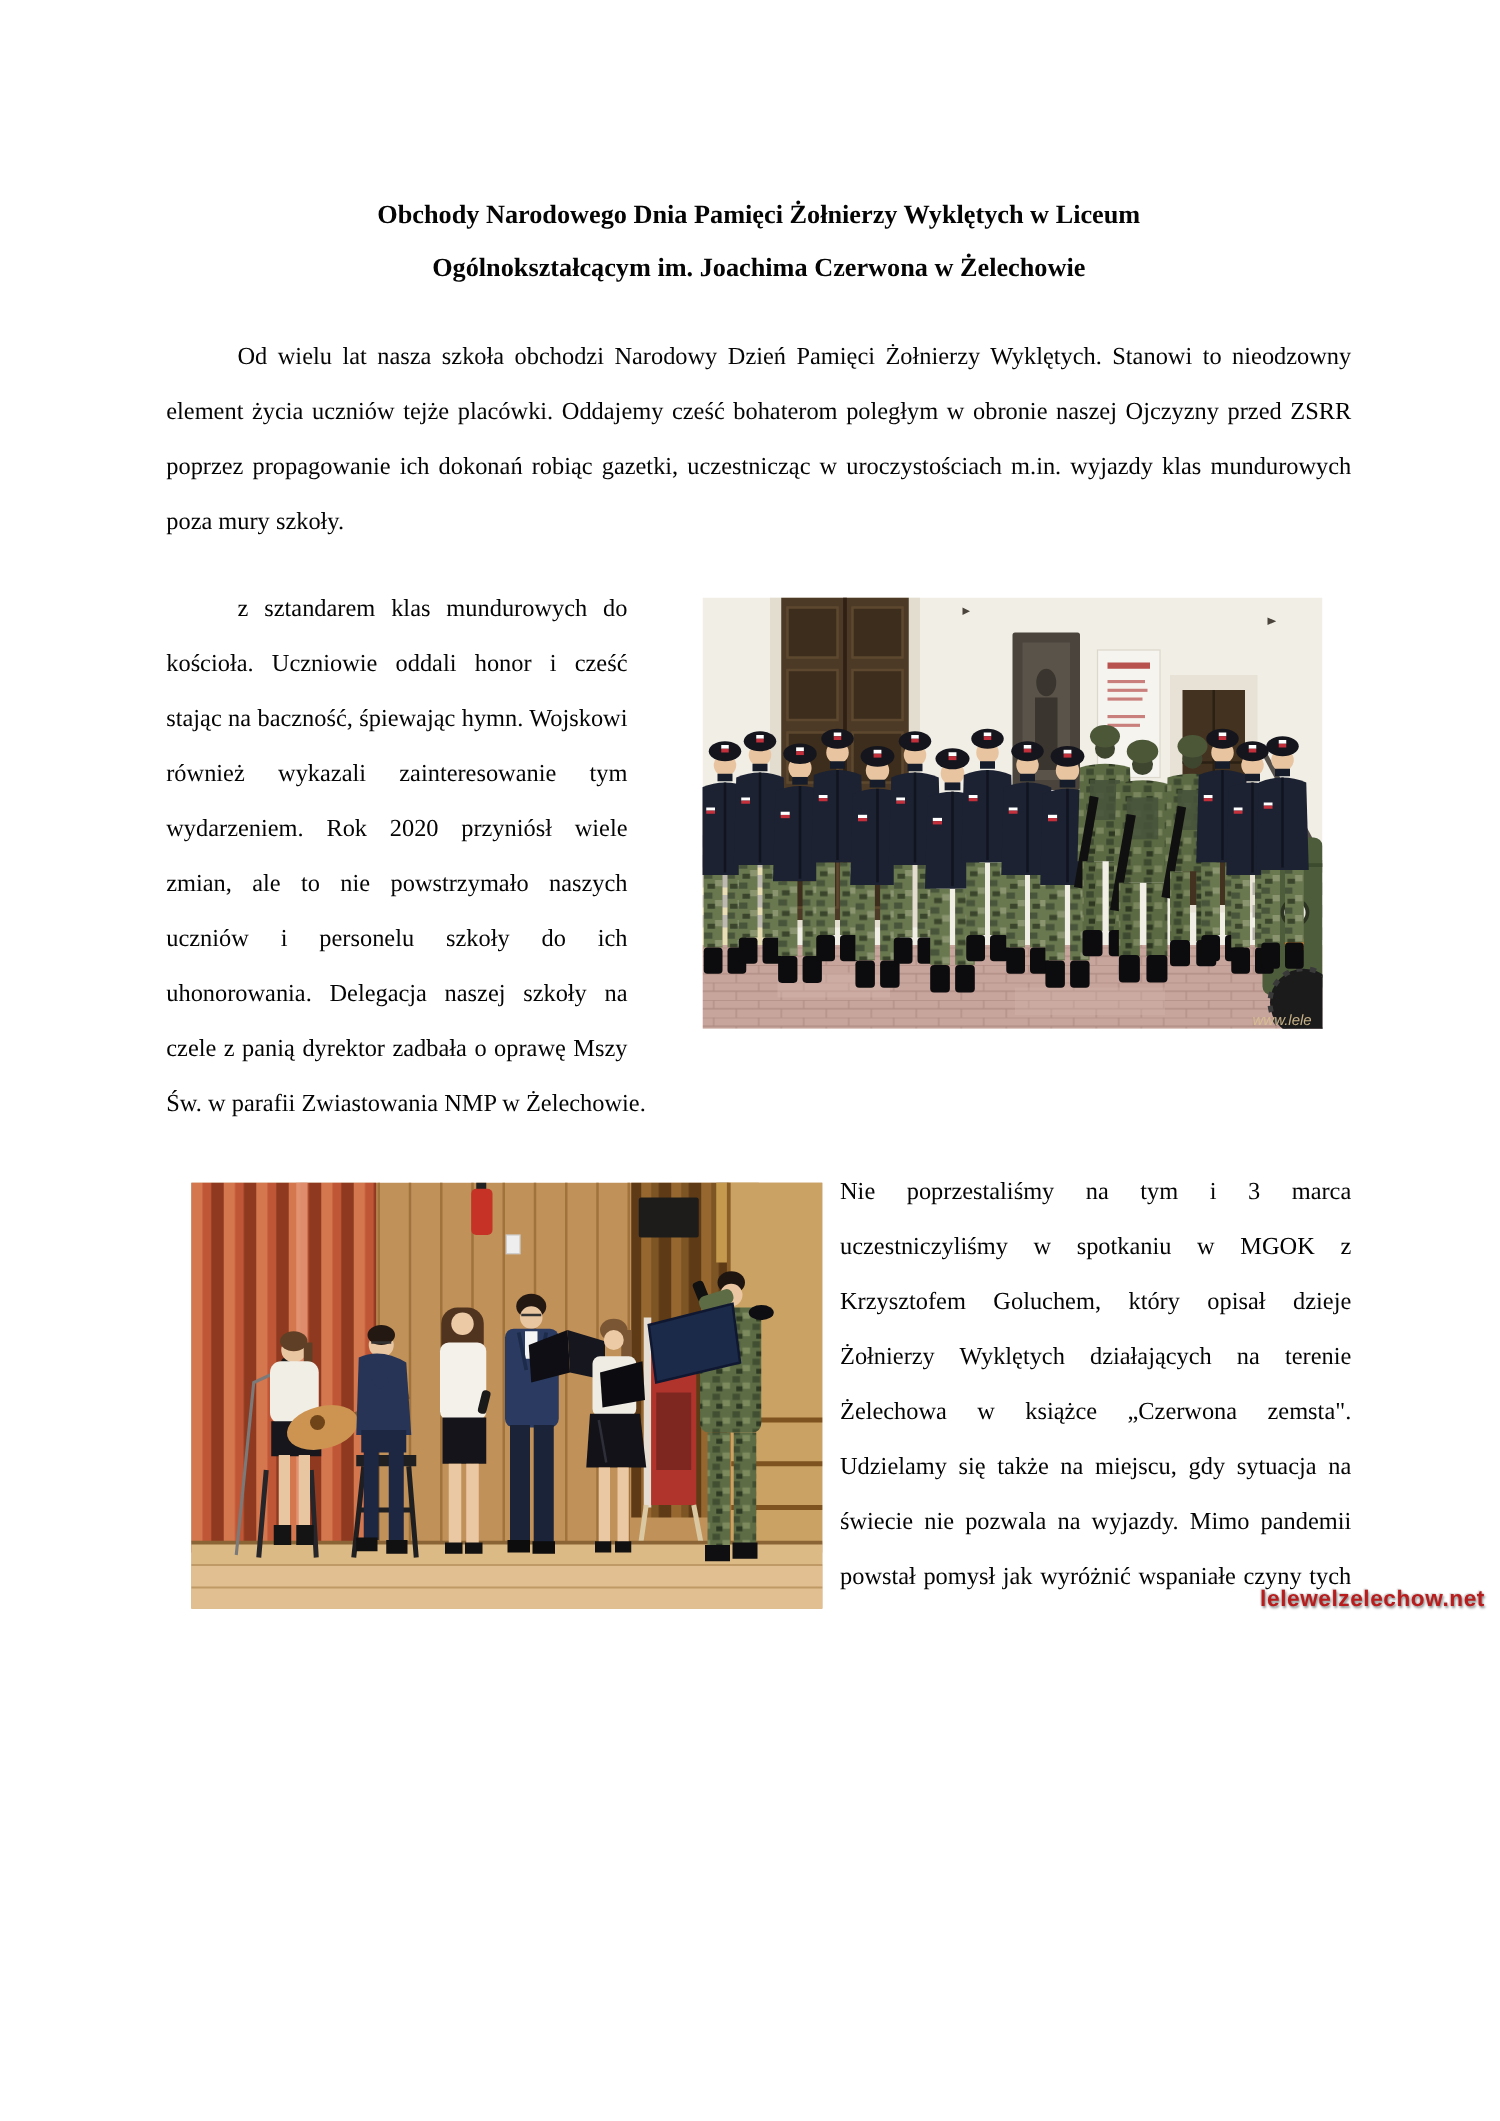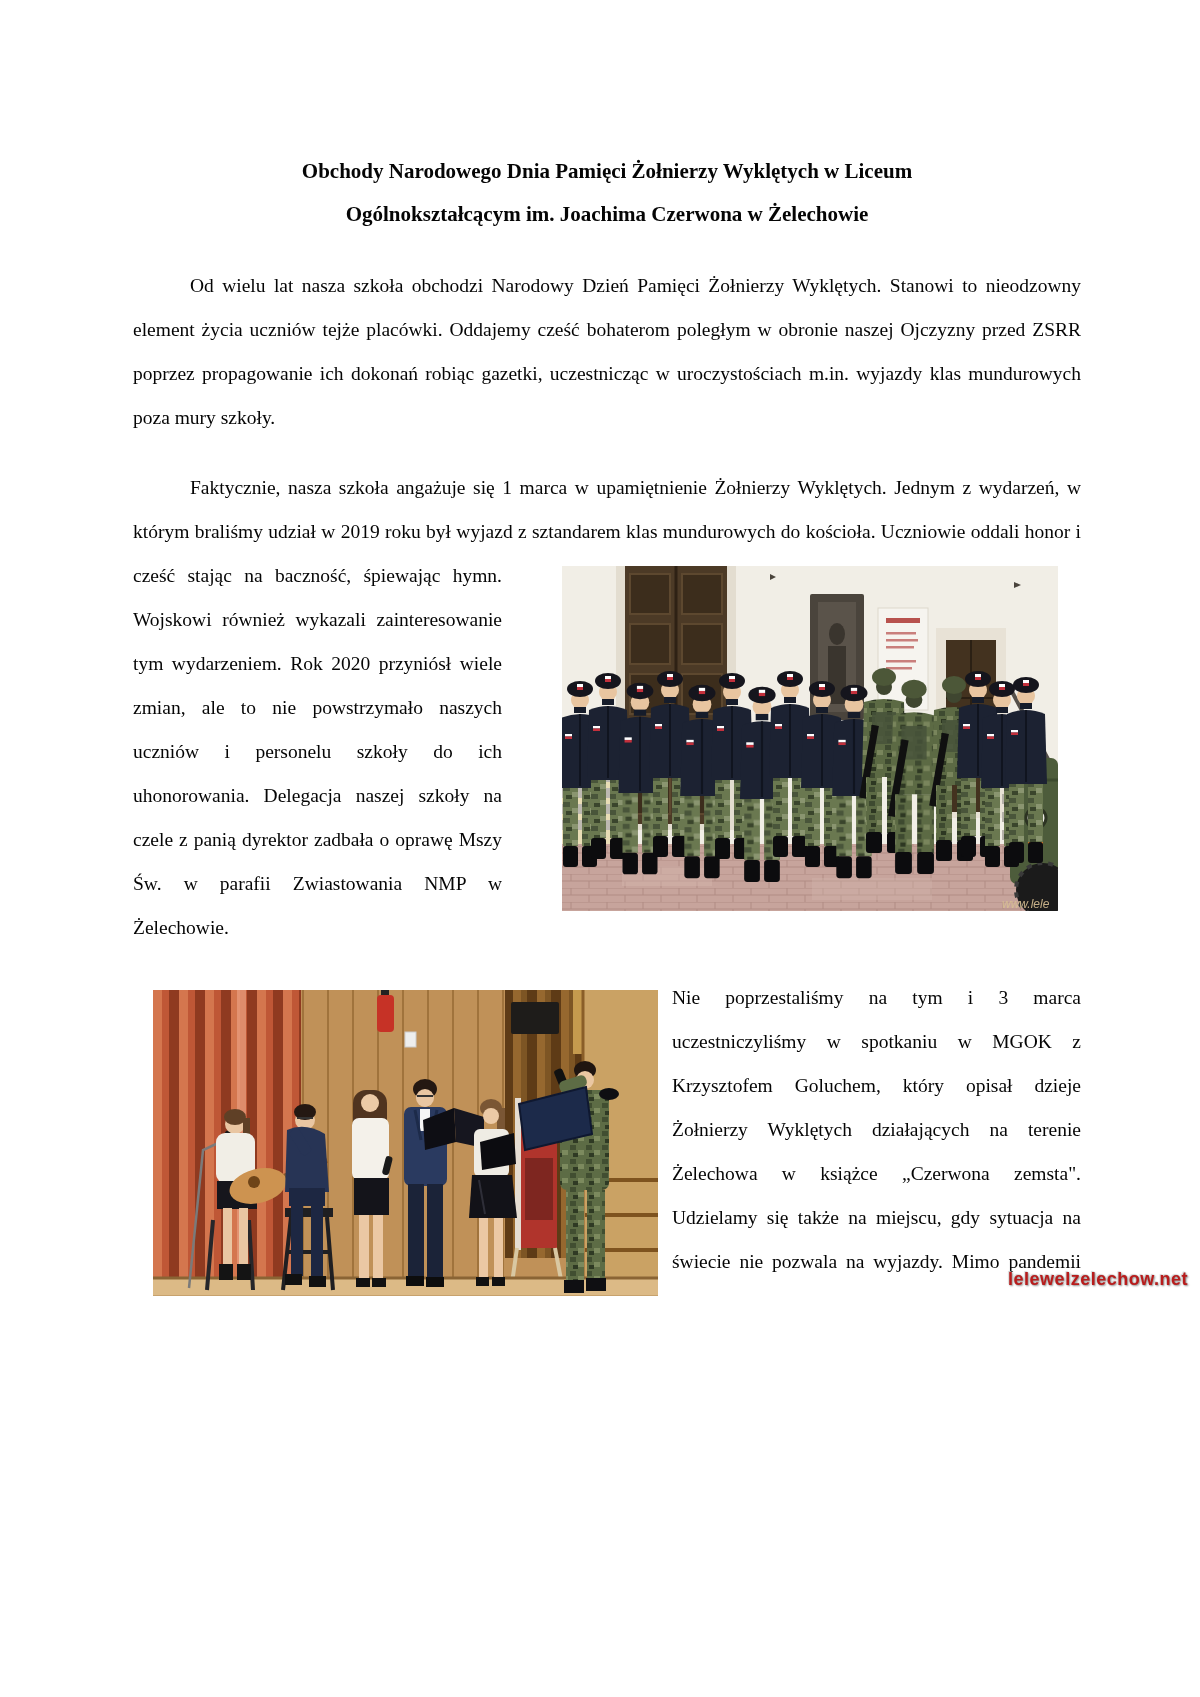--- a/index.html
+++ b/index.html
@@ -45,21 +45,21 @@
 </head>
 <body>
 
 <div class="page">
   <div class="content">
 
     <h1 class="doc-title"><span>Obchody Narodowego Dnia Pamięci Żołnierzy Wyklętych w Liceum</span><br><span>Ogólnokształcącym im. Joachima Czerwona w Żelechowie</span></h1>
 
     <p class="para">Od wielu lat  nasza szkoła obchodzi Narodowy Dzień Pamięci Żołnierzy Wyklętych. Stanowi to nieodzowny element życia uczniów tejże placówki. Oddajemy cześć bohaterom poległym w obronie naszej Ojczyzny przed ZSRR poprzez propagowanie ich dokonań robiąc gazetki, uczestnicząc w uroczystościach m.in. wyjazdy klas mundurowych poza mury szkoły.</p>
 
-    <p class="para"><span>Faktycznie, nasza szkoła angażuje się 1 marca w upamiętnienie Żołnierzy Wyklętych. Jednym z wydarzeń, w którym braliśmy udział w 2019 roku był wyjazd</span> <span class="photo-float-right">
+    <p class="para"> <span class="photo-float-right">
       <svg width="496" height="345" viewBox="0 0 496 345" xmlns="http://www.w3.org/2000/svg">
         <defs>
           <pattern id="camoCadet" width="18" height="16" patternUnits="userSpaceOnUse">
             <rect width="18" height="16" fill="#6a7850"></rect>
             <rect x="1" y="2" width="7" height="5" fill="#49553a"></rect>
             <rect x="10" y="8" width="6" height="5" fill="#8a9570"></rect>
             <rect x="4" y="11" width="6" height="4" fill="#3a452c"></rect>
           </pattern>
           <pattern id="camoSoldier" width="16" height="14" patternUnits="userSpaceOnUse">
             <rect width="16" height="14" fill="#5c6a44"></rect>

